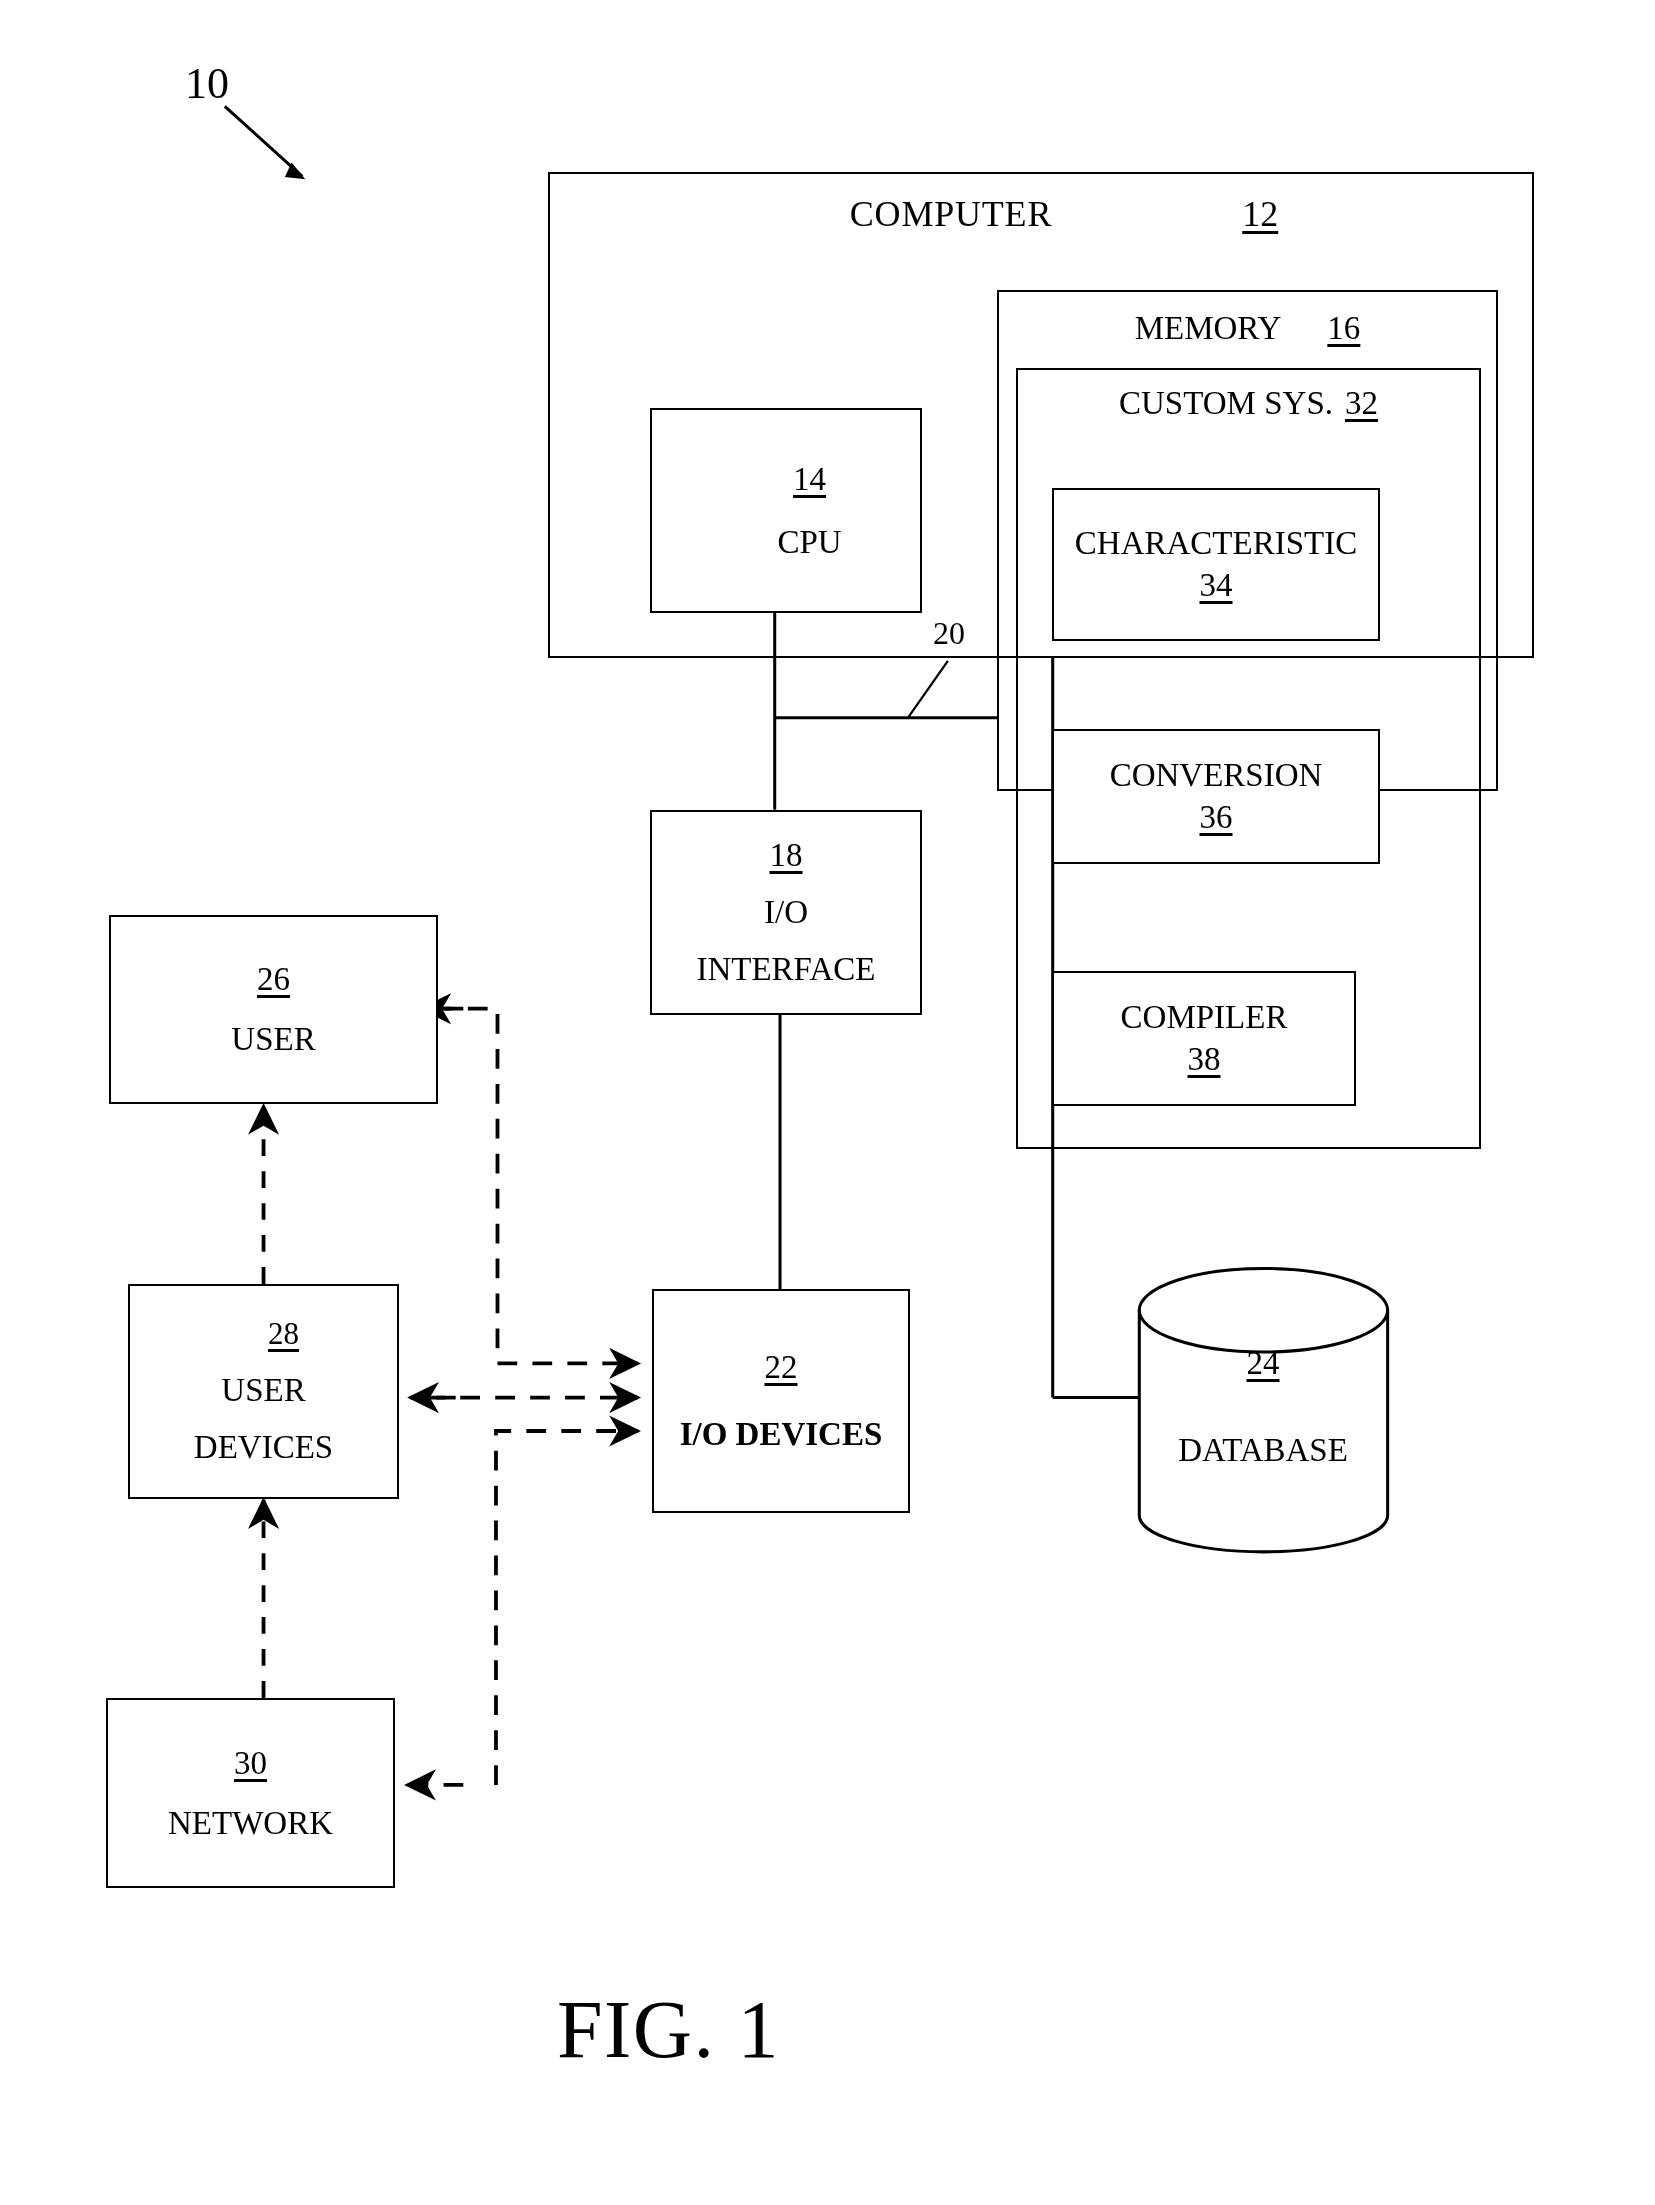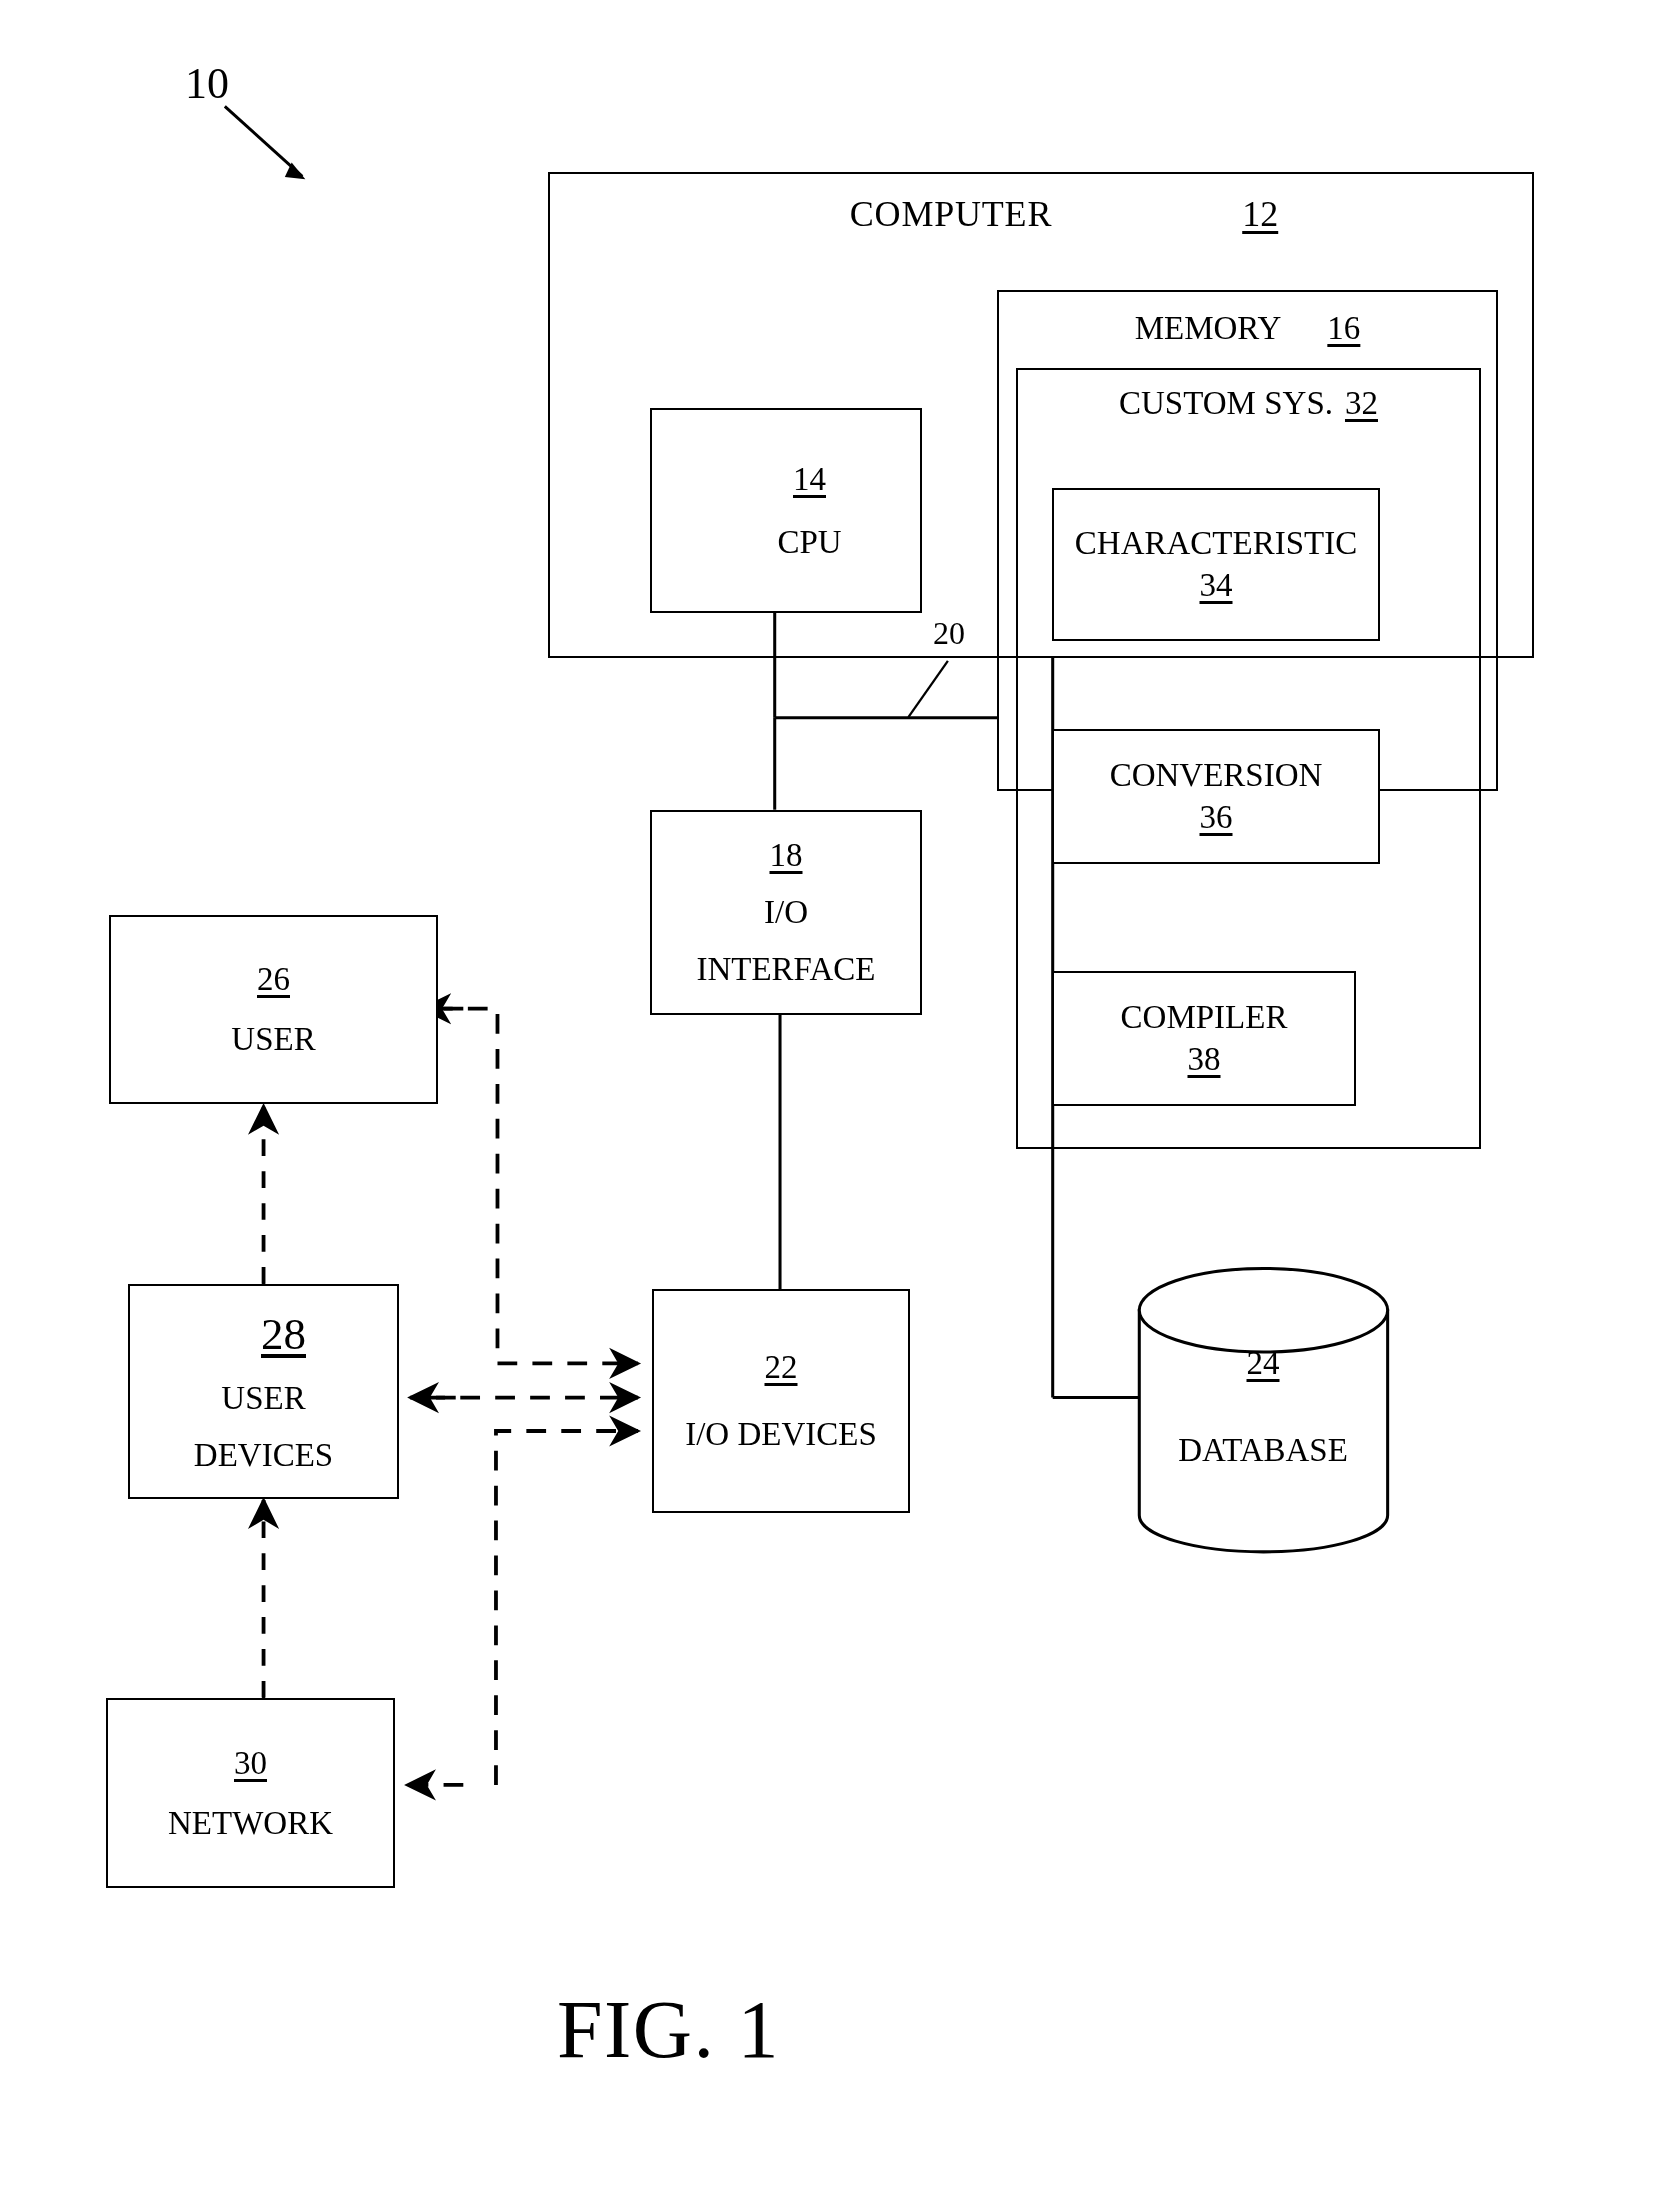--- a/index.html
+++ b/index.html
@@ -44,30 +44,30 @@
 
   #ioif-box{left:650px;top:810px;width:272px;height:205px;}
   #ioif-box .num{font-size:33px;}
   #ioif-box .lbl{font-size:33px;margin-top:20px;line-height:1.12;}
 
   #user-box{left:109px;top:915px;width:329px;height:189px;}
   #user-box .num{font-size:33px;}
   #user-box .lbl{font-size:33px;margin-top:23px;}
 
   #userdev-box{left:128px;top:1284px;width:271px;height:215px;}
-  #userdev-box .num{font-size:45px;margin-left:40px;}
+  #userdev-box .num{font-size:31px;margin-left:40px;}
   #userdev-box .lbl{font-size:33px;margin-top:20px;}
 
   #network-box{left:106px;top:1698px;width:289px;height:190px;}
   #network-box .num{font-size:33px;}
   #network-box .lbl{font-size:33px;margin-top:23px;}
 
   #iodev-box{left:652px;top:1289px;width:258px;height:224px;}
   #iodev-box .num{font-size:33px;}
-  #iodev-box .lbl{font-size:33px;margin-top:30px;white-space:nowrap;}
+  #iodev-box .lbl{font-size:33px;margin-top:30px;white-space:nowrap;font-weight:bold;}
 
   #database-label{position:absolute;left:1139px;top:1345px;width:248px;height:198px;
                   display:flex;flex-direction:column;align-items:center;justify-content:flex-start;
                   text-align:center;}
   #database-label .num{font-size:33px;}
   #database-label .lbl{font-size:33px;margin-top:50px;}
 
   #ref10{position:absolute;left:185px;top:58px;font-size:44px;}
   #ref20{position:absolute;left:933px;top:615px;font-size:32px;}
   #figcap{position:absolute;left:0;top:1983px;width:1337px;text-align:center;

